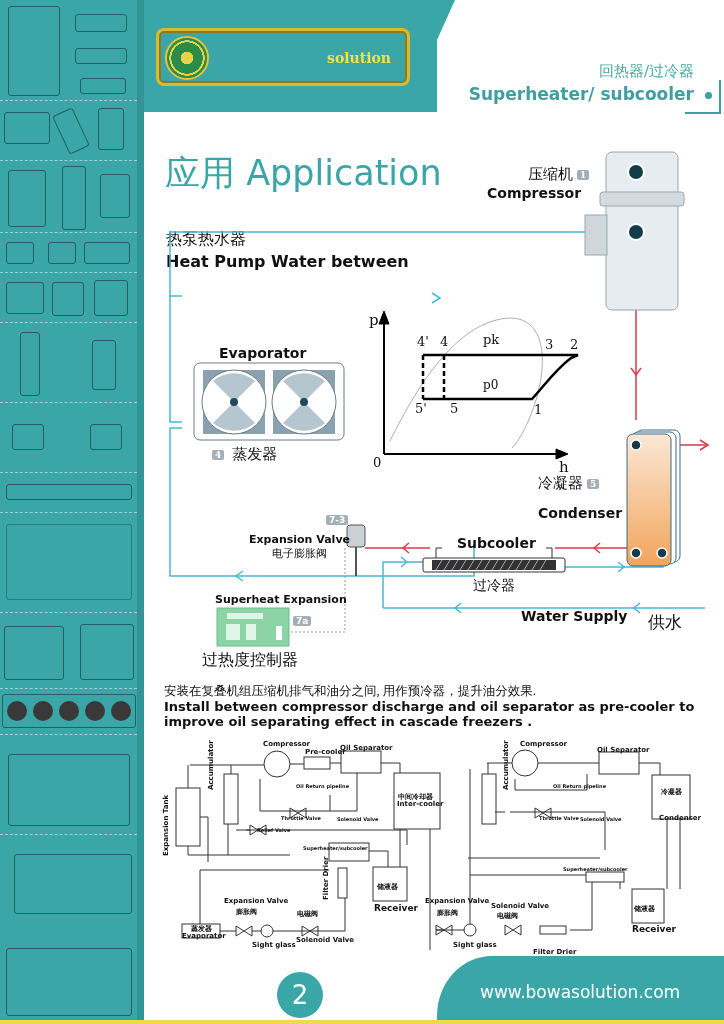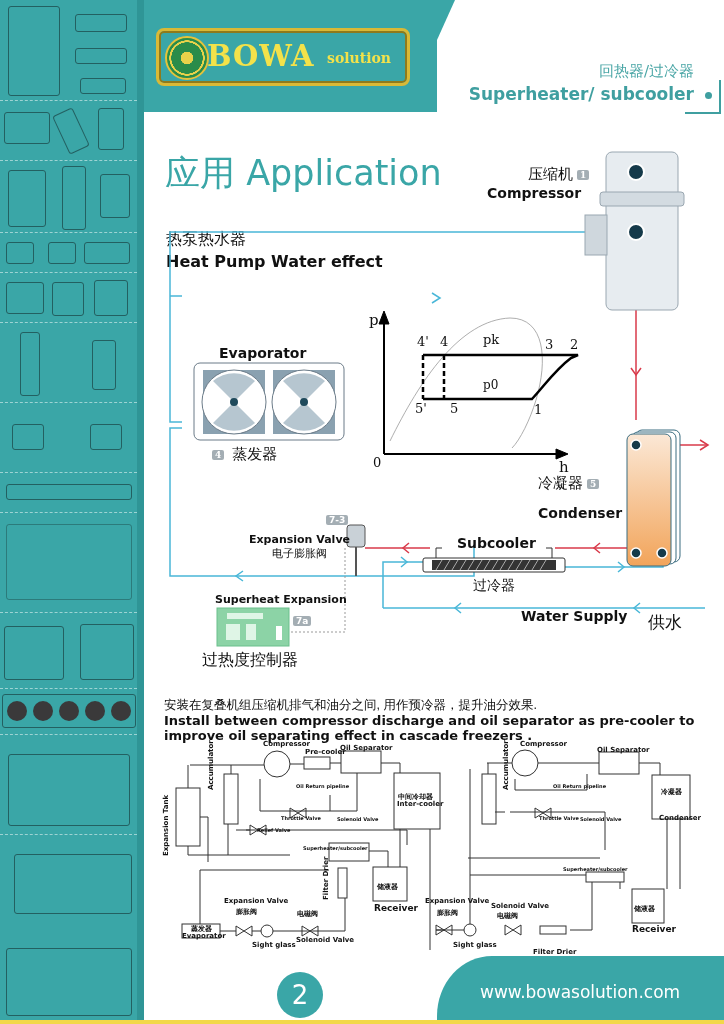--- a/index.html
+++ b/index.html
@@ -18,21 +18,21 @@
   .hdr-en{position:absolute;right:30px;top:84px;font-size:17px;color:#3f9fa0;font-weight:bold;}
   .hdr-dot{position:absolute;right:12px;top:92px;width:7px;height:7px;border-radius:50%;background:#3f9fa0;}
   .hdr-bracket{position:absolute;right:3px;top:80px;width:34px;height:32px;border-right:2px solid #3f9fa0;border-bottom:2px solid #3f9fa0;}
   .app-title{position:absolute;left:165px;top:150px;font-size:35px;color:#3aa6a7;}
   .lbl{position:absolute;font-size:13px;color:#111;white-space:nowrap;}
   .lbl-b{font-weight:bold;}
   .cn{font-family:"DejaVu Serif",serif;}
   .tag{display:inline-block;background:#a4aeb4;color:#fff;font-size:9px;font-weight:bold;border-radius:2px;padding:0 3px;margin-left:4px;vertical-align:middle;}
   .pipes{position:absolute;left:0;top:0;}
   .lower-text{position:absolute;left:164px;top:684px;width:540px;font-size:13px;line-height:15px;}
-  .lower-text .l1{font-family:Liberation Sans, sans-serif;font-size:12.5px;margin-top:14px;}
+  .lower-text .l1{font-family:Liberation Serif, serif;font-size:12.5px;}
   .lower-text .l2{font-weight:bold;font-size:13px;}
   .sch-lbl{position:absolute;font-size:7px;font-weight:bold;white-space:nowrap;}
   .sch-lbl-lg{font-size:9px;}
   .footer-band{position:absolute;left:437px;top:956px;width:287px;height:68px;background:#3aa6a7;border-top-left-radius:55px 60px;}
   .footer-url{position:absolute;left:480px;top:982px;font-size:17px;color:#fff;}
   .page-num{position:absolute;left:277px;top:972px;width:46px;height:46px;border-radius:50%;background:#3aa6a7;color:#fff;font-size:26px;text-align:center;line-height:46px;}
   .bottom-line{position:absolute;left:0;top:1020px;width:724px;height:4px;background:#f2d84a;}
 </style>
 </head>
 <body>
@@ -102,31 +102,30 @@
   <div class="sb-cell" style="left:0;top:934px;width:137px;height:86px;border-bottom:none;">
     <div class="sb-draw" style="left:6px;top:14px;width:124px;height:66px;"></div>
   </div>
 </div>
 <div class="sidebar-edge"></div>
 
 <div class="top-band"></div>
 <div class="top-cut"></div>
 <div class="logo">
   <div class="logo-badge"></div>
-  <div class="logo-text">BOWA</div>
   <div class="logo-sub">solution</div>
 </div>
 <div class="hdr-cn">回热器/过冷器</div>
 <div class="hdr-en" style="right:30px;">Superheater/ subcooler</div>
 <div class="hdr-dot"></div>
 <div class="hdr-bracket"></div>
 
 <div class="app-title">应用 Application</div>
 <div class="lbl cn" style="left:166px;top:229px;font-size:16px;">热泵热水器</div>
-<div class="lbl lbl-b" style="left:166px;top:252px;font-size:16px;">Heat Pump Water effect</div>
+<div class="lbl lbl-b" style="left:166px;top:252px;font-size:16px;">Heat Pump Water between</div>
 
 <svg class="pipes" width="724" height="680">
 
   <g stroke="#49b7d8" stroke-width="1.5" fill="none">
     <path d="M608 232 L170 232 L170 296 L182 296 M170 296 L170 422 L182 422"></path>
     <path d="M170 296 L170 296"></path>
     <path d="M182 428 L170 428 L170 576 L474 576 L474 545"></path>
     <path d="M176 432 L176 432"></path>
     <path d="M383 608 L383 562 L430 562 M565 567 L663 567 L663 555"></path>
     <path d="M383 608 L705 608"></path>

